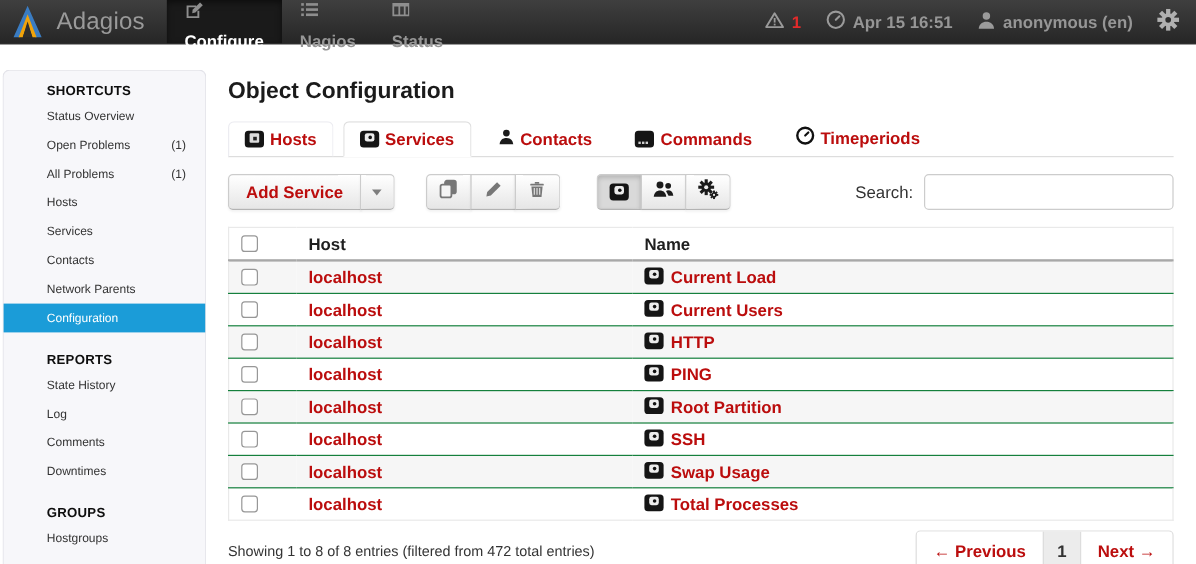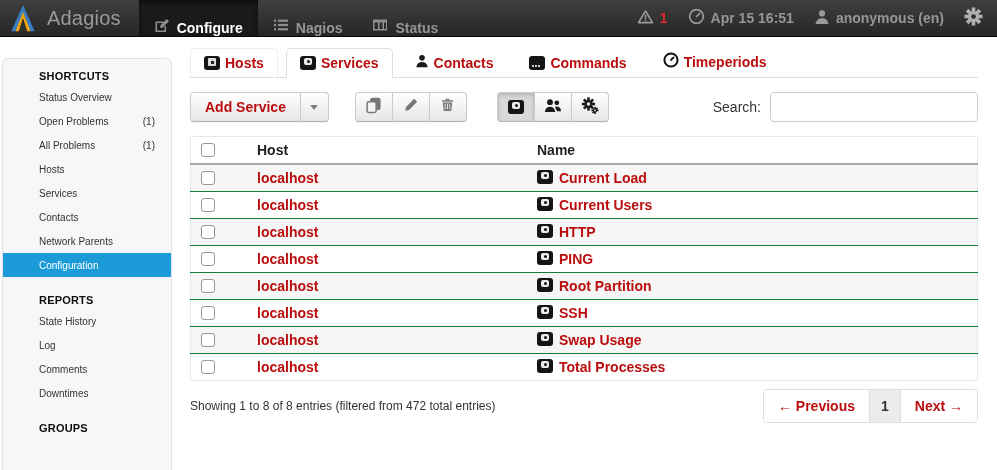--- a/index.html
+++ b/index.html
@@ -11,22 +11,22 @@
   
   .navbar{
     height:37px;box-sizing:border-box;display:flex;align-items:stretch;
     background:linear-gradient(#3f3f3f,#262626);
     border-bottom:1px solid #050505;
   }
   .brand{display:flex;align-items:center;gap:9px;padding:0 18px 0 8px;cursor:pointer;}
   .brand svg{display:block;}
   .brand-name{color:#9a9a9a;font-size:20px;letter-spacing:.2px;}
   .nav-item{
-    display:flex;align-items:flex-end;gap:7px;padding:0 15px;
-    color:#969696;font-weight:bold;font-size:14px;cursor:pointer;
+    display:flex;align-items:flex-start;gap:7px;padding:0 15px;
+    color:#969696;font-weight:bold;font-size:14px;cursor:pointer;flex-direction:column;
   }
   .nav-item svg{fill:#8e8e8e;}
   .nav-item.active{
     background:#1a1a1a;color:#fff;
     box-shadow:inset 0 2px 5px rgba(0,0,0,.5);
   }
   .nav-right{
     margin-left:auto;display:flex;align-items:center;gap:20px;
     padding-right:14px;color:#969696;font-weight:bold;font-size:14px;
   }
@@ -255,24 +255,28 @@
       </div>
     <div class="side-item">
         <span>Comments</span>
       </div>
     <div class="side-item">
         <span>Downtimes</span>
       </div>
   </div>
   <div class="side-section">
     <div class="side-header">GROUPS</div>
+    <div class="side-item">
+        <span>Hostgroups</span>
+      </div>
   </div>
 </aside>
 
 <main class="content">
+  <div class="page-title">Object Configuration</div>
 
   <div class="tabs">
     <div class="tab faint">
       <span class="sq-icon host"></span>
       <span>Hosts</span>
     </div>
     <div class="tab active">
       <span class="sq-icon svc"></span>
       <span>Services</span>
     </div>

